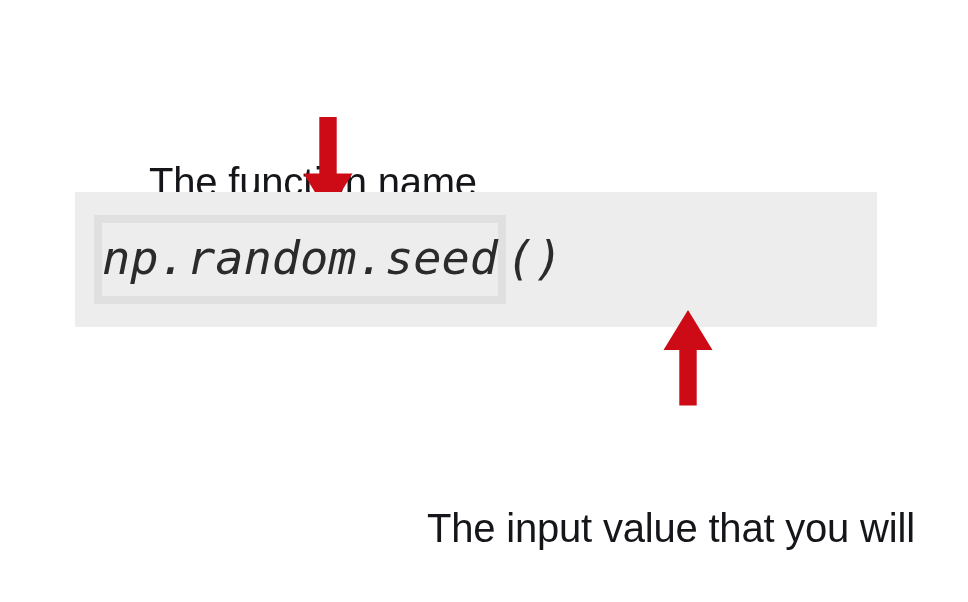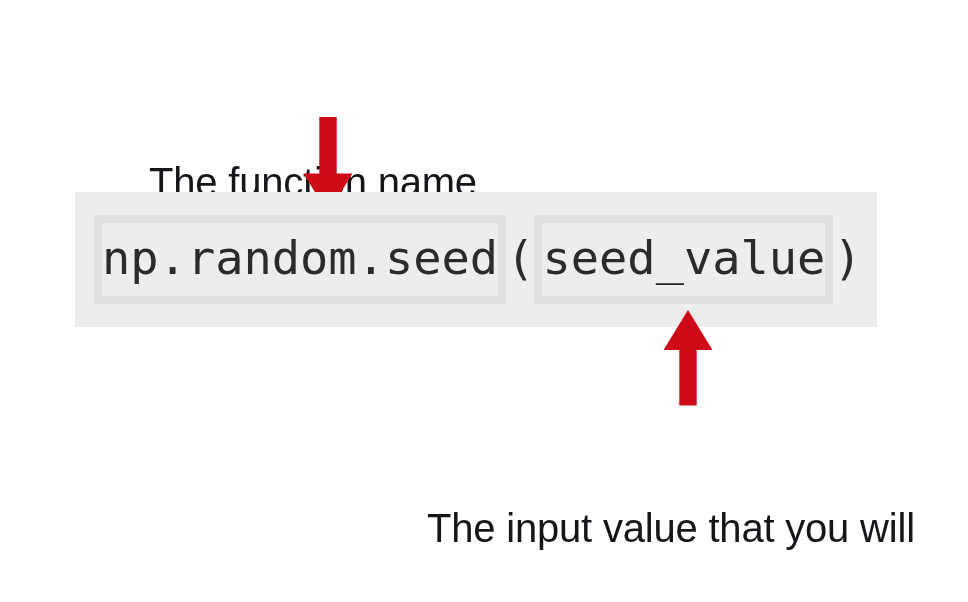--- a/index.html
+++ b/index.html
@@ -48,20 +48,21 @@
   
   .code-block {
     position: absolute;
     left: 75px;
     top: 192px;
     width: 802px;
     height: 135px;
     background: #ededed;
     display: flex;
     align-items: center;
+    font-style: italic;
   }
   .code-line {
     position: absolute;
     left: 19px;
     top: 0;
     height: 135px;
     display: flex;
     align-items: center;
     font-family: "DejaVu Sans Mono", "Liberation Mono", monospace;
     font-size: 47px;
@@ -107,21 +108,21 @@
   </div>
 
   <div class="arrow" id="arrow-down">
     <svg width="50" height="97" viewBox="0 0 50 97" xmlns="http://www.w3.org/2000/svg" aria-hidden="true">
       <path d="M16.3 0 H33.7 V56.5 H49.5 L25 96.5 L0.5 56.5 H16.3 Z" fill="#cc0b16"></path>
     </svg>
   </div>
 
   <div class="code-block">
     <div class="code-line">
-      <span class="hl-box">np.random.seed</span><span class="plain">(</span><span class="hl-box">seed_value</span><span class="plain">)</span>
+      <span class="hl-box">np.random.seed</span><span class="plain">(</span><span class="plain">)</span>
     </div>
   </div>
 
   <div class="arrow" id="arrow-up">
     <svg width="50" height="96" viewBox="0 0 50 96" xmlns="http://www.w3.org/2000/svg" aria-hidden="true">
       <path d="M25 0 L49.5 40 H33.7 V95.5 H16.3 V40 H0.5 Z" fill="#cc0b16"></path>
     </svg>
   </div>
 
   <div class="caption" id="caption-bottom">

